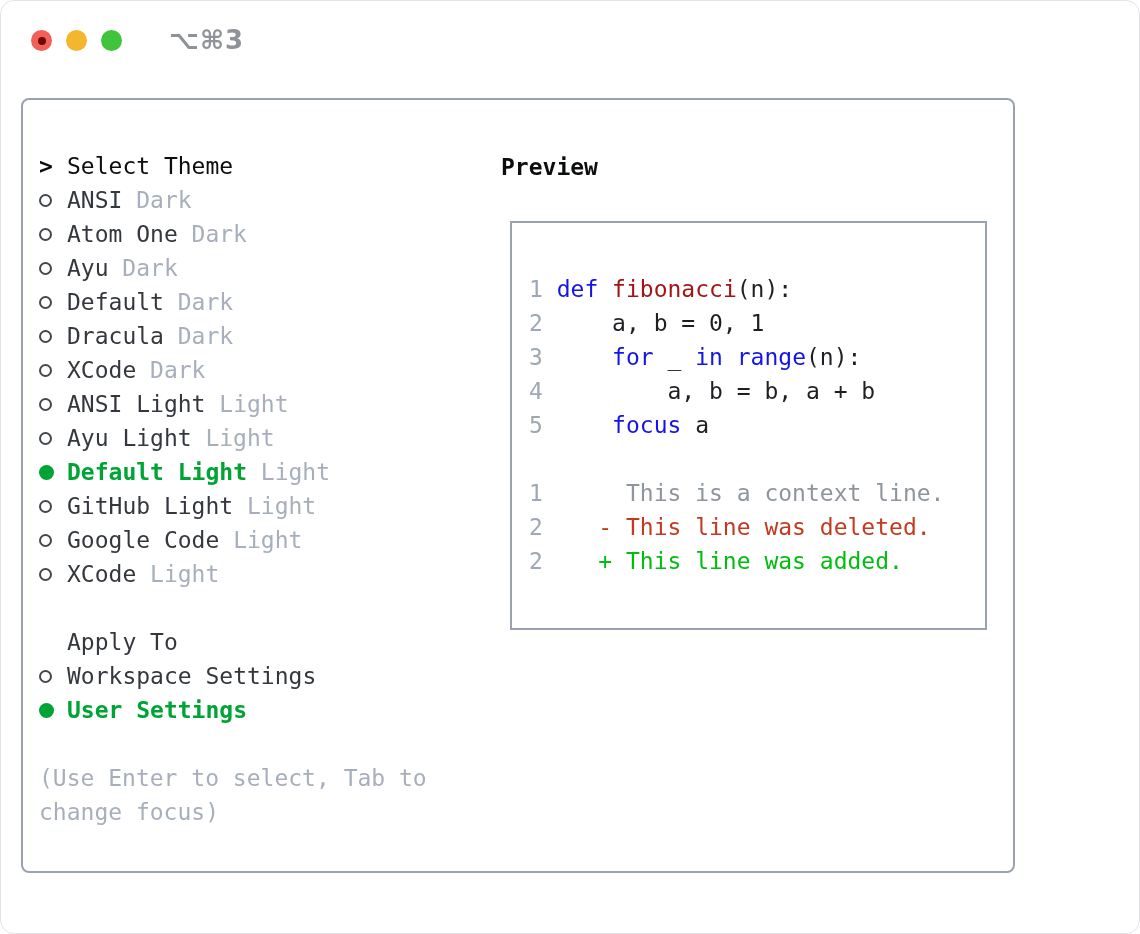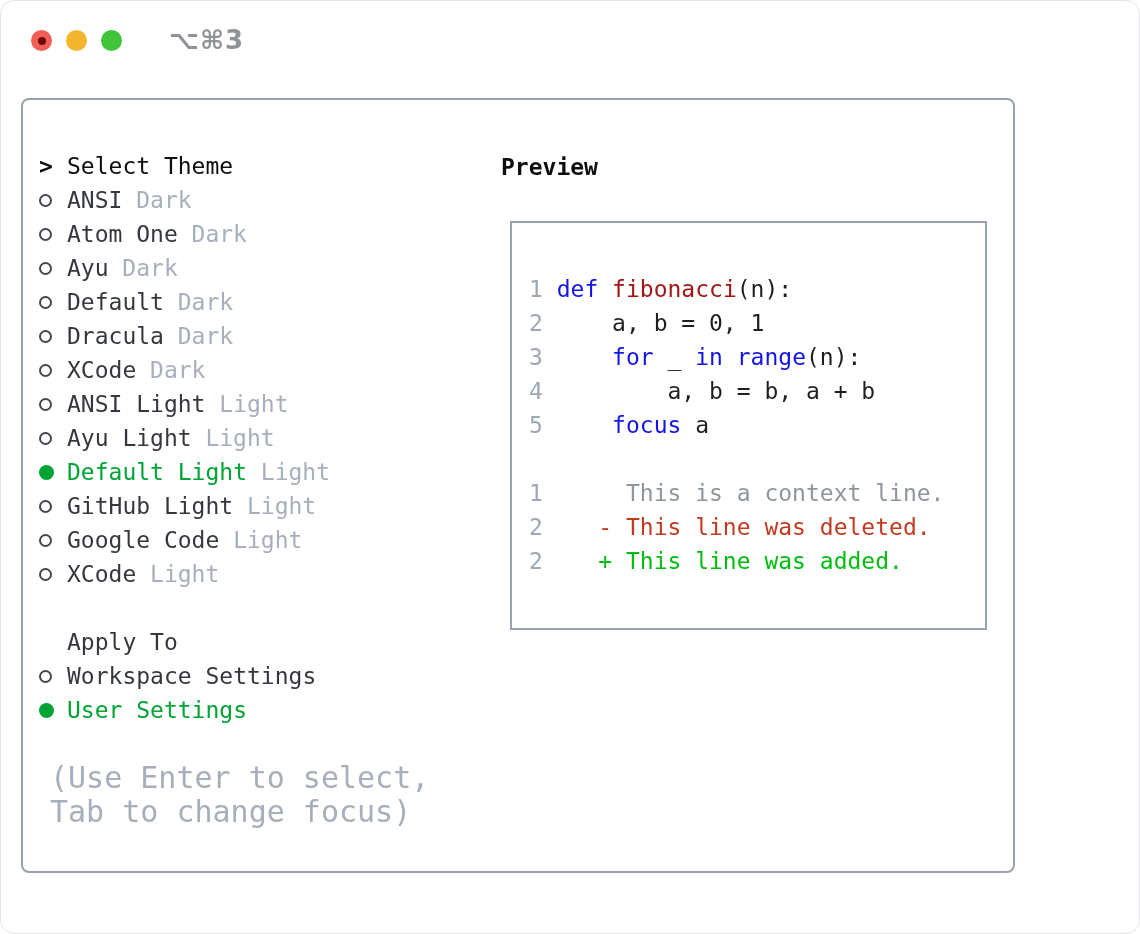--- a/index.html
+++ b/index.html
@@ -33,25 +33,25 @@
 
   
   .left-col{ position:absolute; left:38px; top:148px; width:440px; }
   .row{ display:flex; align-items:center; height:34px; font-size:23px; color:var(--ink,#34383e); }
   .marker{ width:28px; display:inline-flex; align-items:center; flex:0 0 28px; }
   .prompt{ font-weight:bold; color:#0c0d0e; font-size:23px; }
   .ring{ width:13px; height:13px; border:2px solid #43474e; border-radius:50%; display:inline-block; }
   .dot-filled{ width:15px; height:15px; border-radius:50%; background:var(--green,#00a434); display:inline-block; }
   .label{ white-space:pre; }
   .label.bold{ font-weight:normal; color:#0c0d0e; }
-  .label.sel{ color:var(--green,#00a434); }
+  .label.sel{ color:var(--green,#00a434);font-weight:bold; }
   .variant{ margin-left:13.8px; color:var(--muted,#a6afbb); white-space:pre;text-align:right; }
   .sp{ height:34px; }
   .footer-hint{
-    width:400px; font-size:30px; line-height:34px; color:var(--muted,#a6afbb); white-space:normal;margin-left:11px;
+    width:400px; font-size:23px; line-height:34px; color:var(--muted,#a6afbb); white-space:normal;
   }
 
   
   .preview-title{
     position:absolute; left:500px; top:149px; height:34px; line-height:34px;
     font-size:23px; font-weight:bold; color:#0c0d0e;
   }
   .preview-box{
     position:absolute; left:509px; top:200px; width:477px; height:409px;
     border:2px solid var(--border,#99a2ae); background:#fff; overflow:hidden;margin-top:20px;

